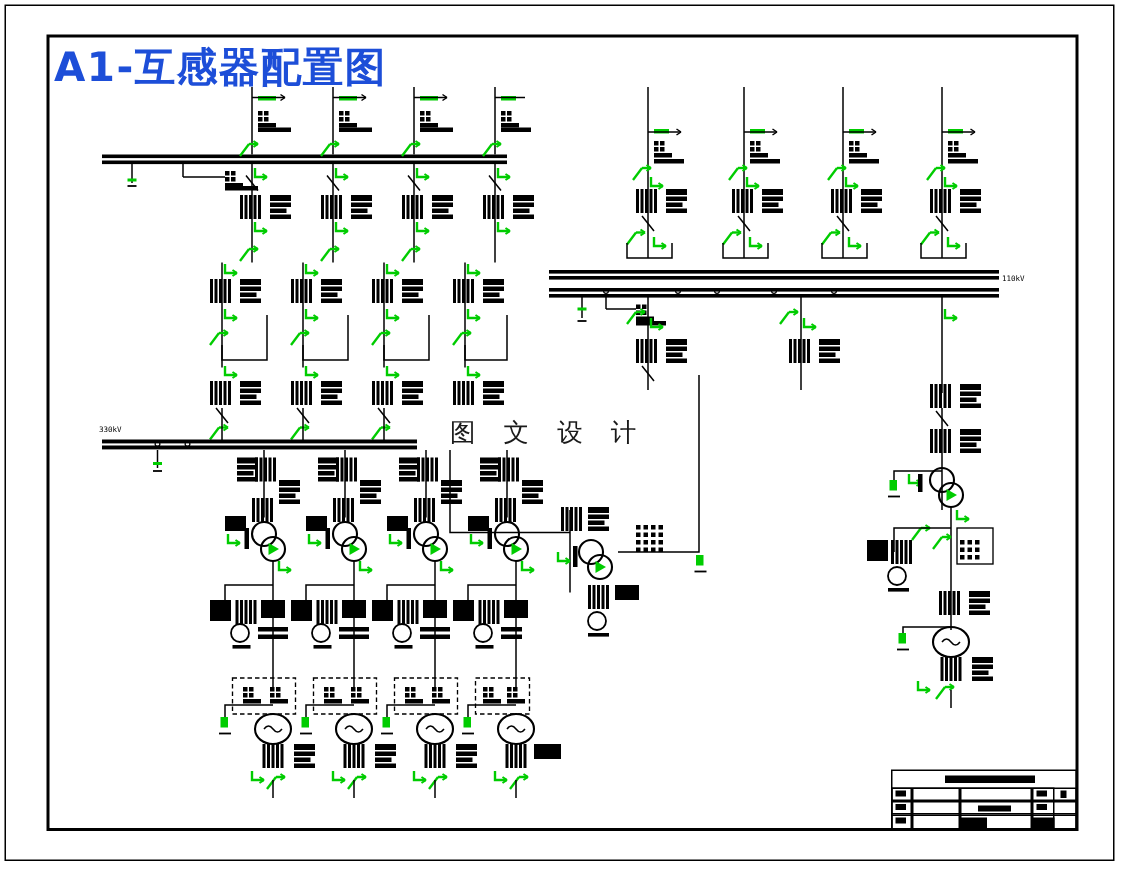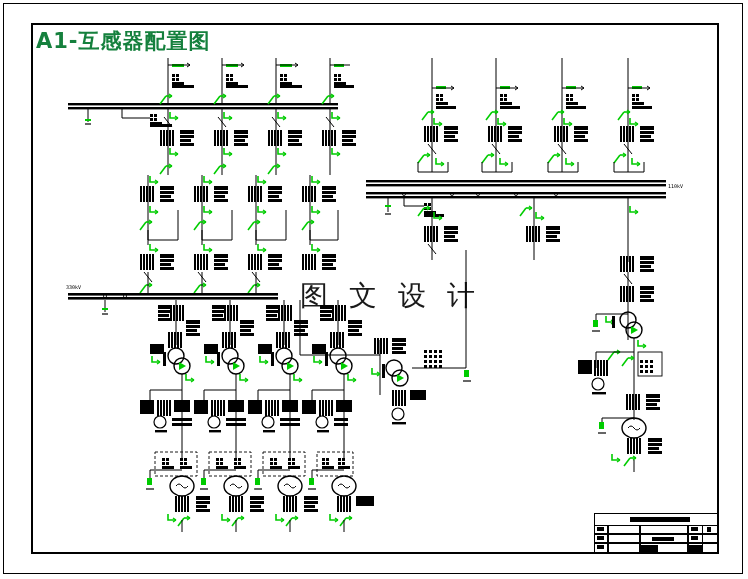--- a/index.html
+++ b/index.html
@@ -3,26 +3,26 @@
 <meta charset="utf-8">
 <style>
   html,body{margin:0;padding:0;background:#ffffff;}
   body{width:748px;height:579px;overflow:hidden;
        font-family:"Liberation Sans","DejaVu Sans",sans-serif;}
   #root{position:relative;width:748px;height:579px;background:#ffffff;}
   .outer-border{position:absolute;left:3px;top:3px;width:740px;height:571px;
       border:1px solid #000;box-sizing:border-box;}
   .inner-frame{position:absolute;left:31px;top:23px;width:688px;height:531px;
       border:2px solid #000;box-sizing:border-box;}
-  #title{position:absolute;left:36px;top:27px;color:#15803d;
+  #title{position:absolute;left:36px;top:27px;color:#1d4ed8;
       font-family:"DejaVu Sans","Liberation Sans",sans-serif;
-      font-size:21px;font-weight:bold;letter-spacing:1px;white-space:nowrap;}
+      font-size:27px;font-weight:bold;letter-spacing:1px;white-space:nowrap;}
   #watermark{position:absolute;left:300px;top:277px;color:#1a1a1a;
-      font-family:Liberation Serif, serif;
-      font-size:28px;letter-spacing:7px;white-space:nowrap;}
+      font-family:Liberation Sans, sans-serif;
+      font-size:17px;letter-spacing:7px;white-space:nowrap;}
   .lbl{position:absolute;font-size:5px;color:#000;white-space:nowrap;
        font-family:"DejaVu Sans Mono","Liberation Mono",monospace;}
   svg{position:absolute;left:0;top:0;}
   .tb{position:absolute;box-sizing:border-box;border:1px solid #000;}
   .tbfill{position:absolute;background:#000;}
 </style>
 </head>
 <body>
 
 <div id="root">

